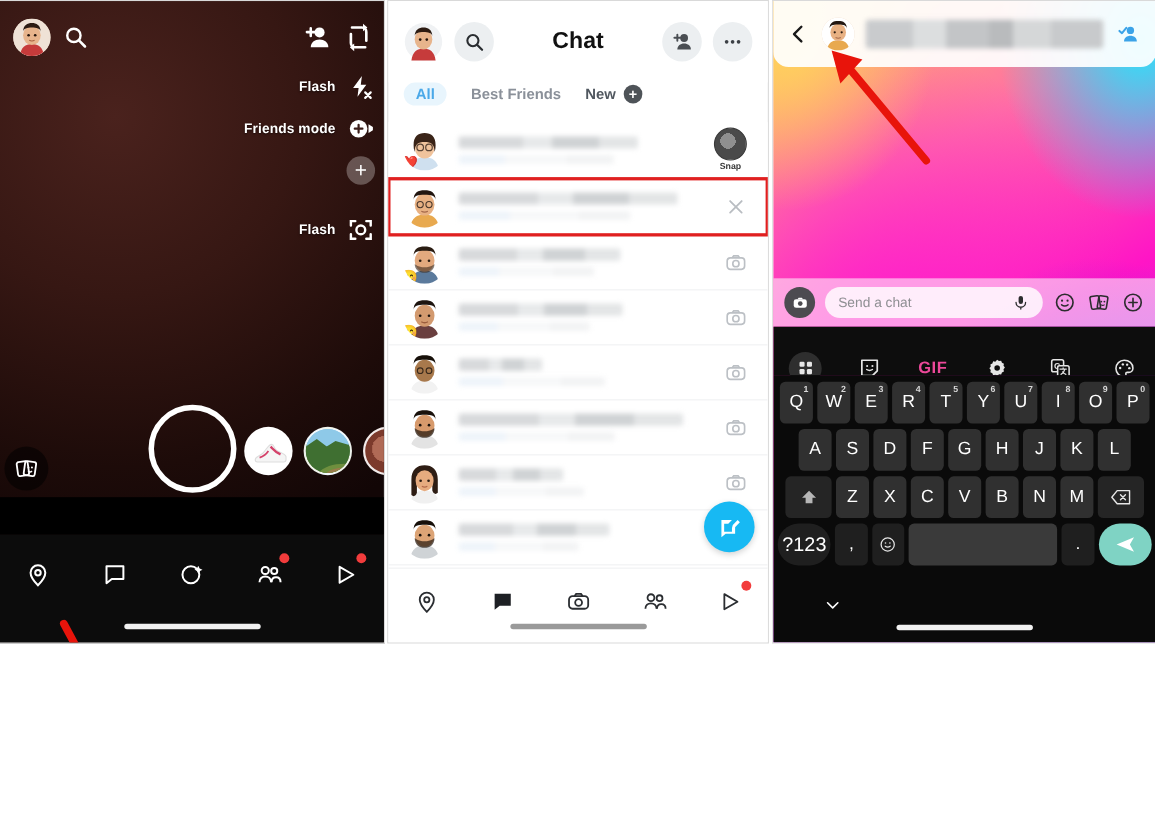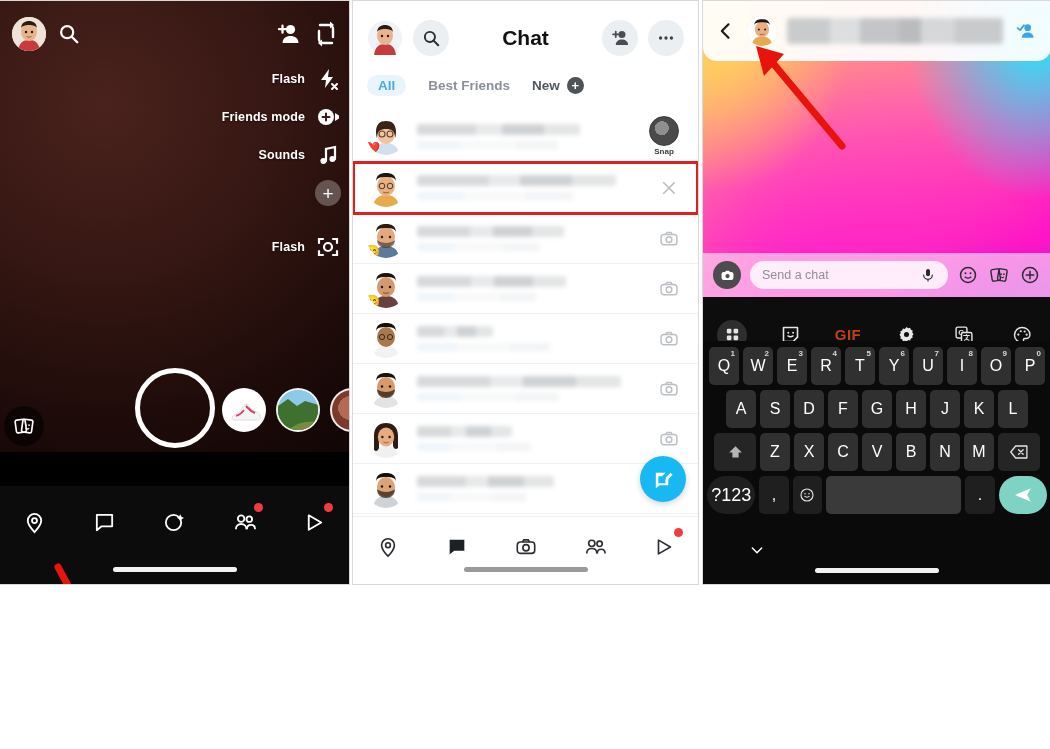--- a/index.html
+++ b/index.html
@@ -117,21 +117,21 @@
       background:rgba(255,255,255,.55); display:flex; align-items:center; gap:9px; padding:0 10px;}
   .cb-cam { width:28px; height:28px; border-radius:50%; background:#4c4b50;
       display:flex; align-items:center; justify-content:center;}
   .cb-input { flex:1; height:28px; border-radius:15px; background:rgba(255,255,255,.82);
       display:flex; align-items:center; padding:0 12px; }
   .cb-ph { flex:1; color:#8f8f93; font-size:12.5px; }
   .cb-ic { width:22px; display:flex; justify-content:center; }
 
   .kbtoolbar { position:absolute; left:0; right:0; bottom:243px; height:44px; background:#0d0d0d;
       display:flex; align-items:center; }
-  .kbt { flex:1; display:flex; align-items:flex-start; justify-content:center; color:#c2410c;margin-top:31px;}
+  .kbt { flex:1; display:flex; align-items:flex-start; justify-content:center; color:#ec4899;margin-top:31px;}
   .kbt .rd { width:30px; height:30px; border-radius:50%; background:#2e2e2e;
       display:flex; align-items:center; justify-content:center;}
 
   .keyboard { position:absolute; left:0; right:0; bottom:0; height:243px; background:#0a0a0a;
       padding:6px 4px 0 4px; }
   .krow { display:flex; justify-content:center; gap:4px; margin-bottom:5px; }
   .key { position:relative; background:#303030; color:#fff; border-radius:5px;
       width:30px; height:38px; display:flex; align-items:center; justify-content:center;
       font-size:16px; font-weight:400; }
   .key sup { position:absolute; top:2px; right:4px; font-size:8px; color:#d8d8d8; font-weight:700;}
@@ -205,30 +205,20 @@
         <span class="rail-label">Friends mode</span>
         <span class="rail-ic">
           <svg viewBox="0 0 26 24" width="26" height="24">
             <circle cx="11" cy="12" r="8" fill="#fff"></circle>
             <path d="M7.5 12h7M11 8.5v7" stroke="#3a1c18" stroke-width="2" stroke-linecap="round"></path>
             <path d="M20 8l4 2.5v3L20 16z" fill="#fff"></path>
           </svg>
         </span>
       </div>
 
-      <div class="rail-row">
-        <span class="rail-label">Sounds</span>
-        <span class="rail-ic">
-          <svg viewBox="0 0 24 24" width="24" height="24">
-            <path d="M10 18V6l9-2v12" fill="none" stroke="#fff" stroke-width="2.2" stroke-linecap="round"></path>
-            <circle cx="7.4" cy="18" r="3" fill="#fff"></circle>
-              <circle cx="16.4" cy="16" r="3" fill="#fff"></circle>
-          </svg>
-        </span>
-      </div>
 
       <div class="rail-row">
         <span class="rail-label"></span>
         <span class="rail-plus">+</span>
       </div>
 
       <div class="rail-row" style="margin-top:18px">
         <span class="rail-label">Flash</span>
         <span class="rail-ic">
           <svg viewBox="0 0 24 24" width="24" height="24">

